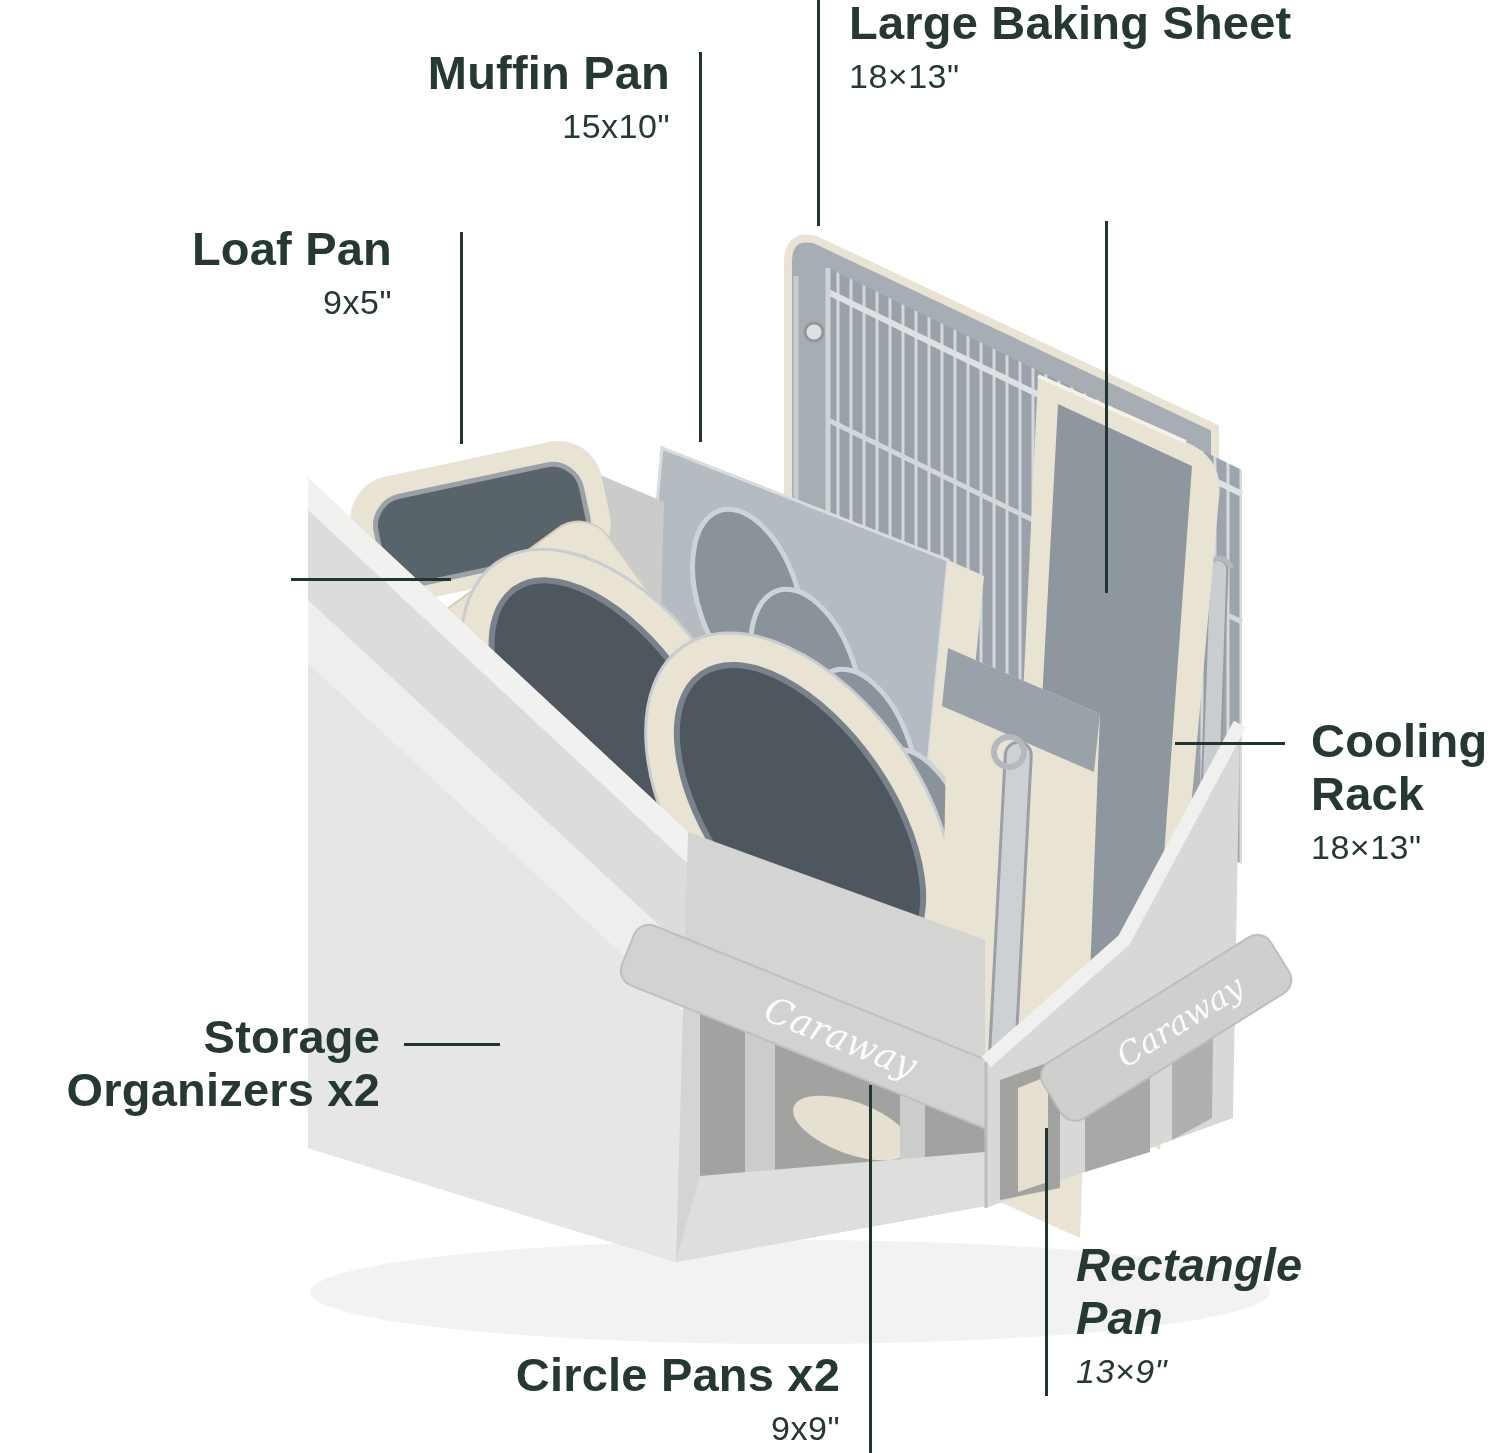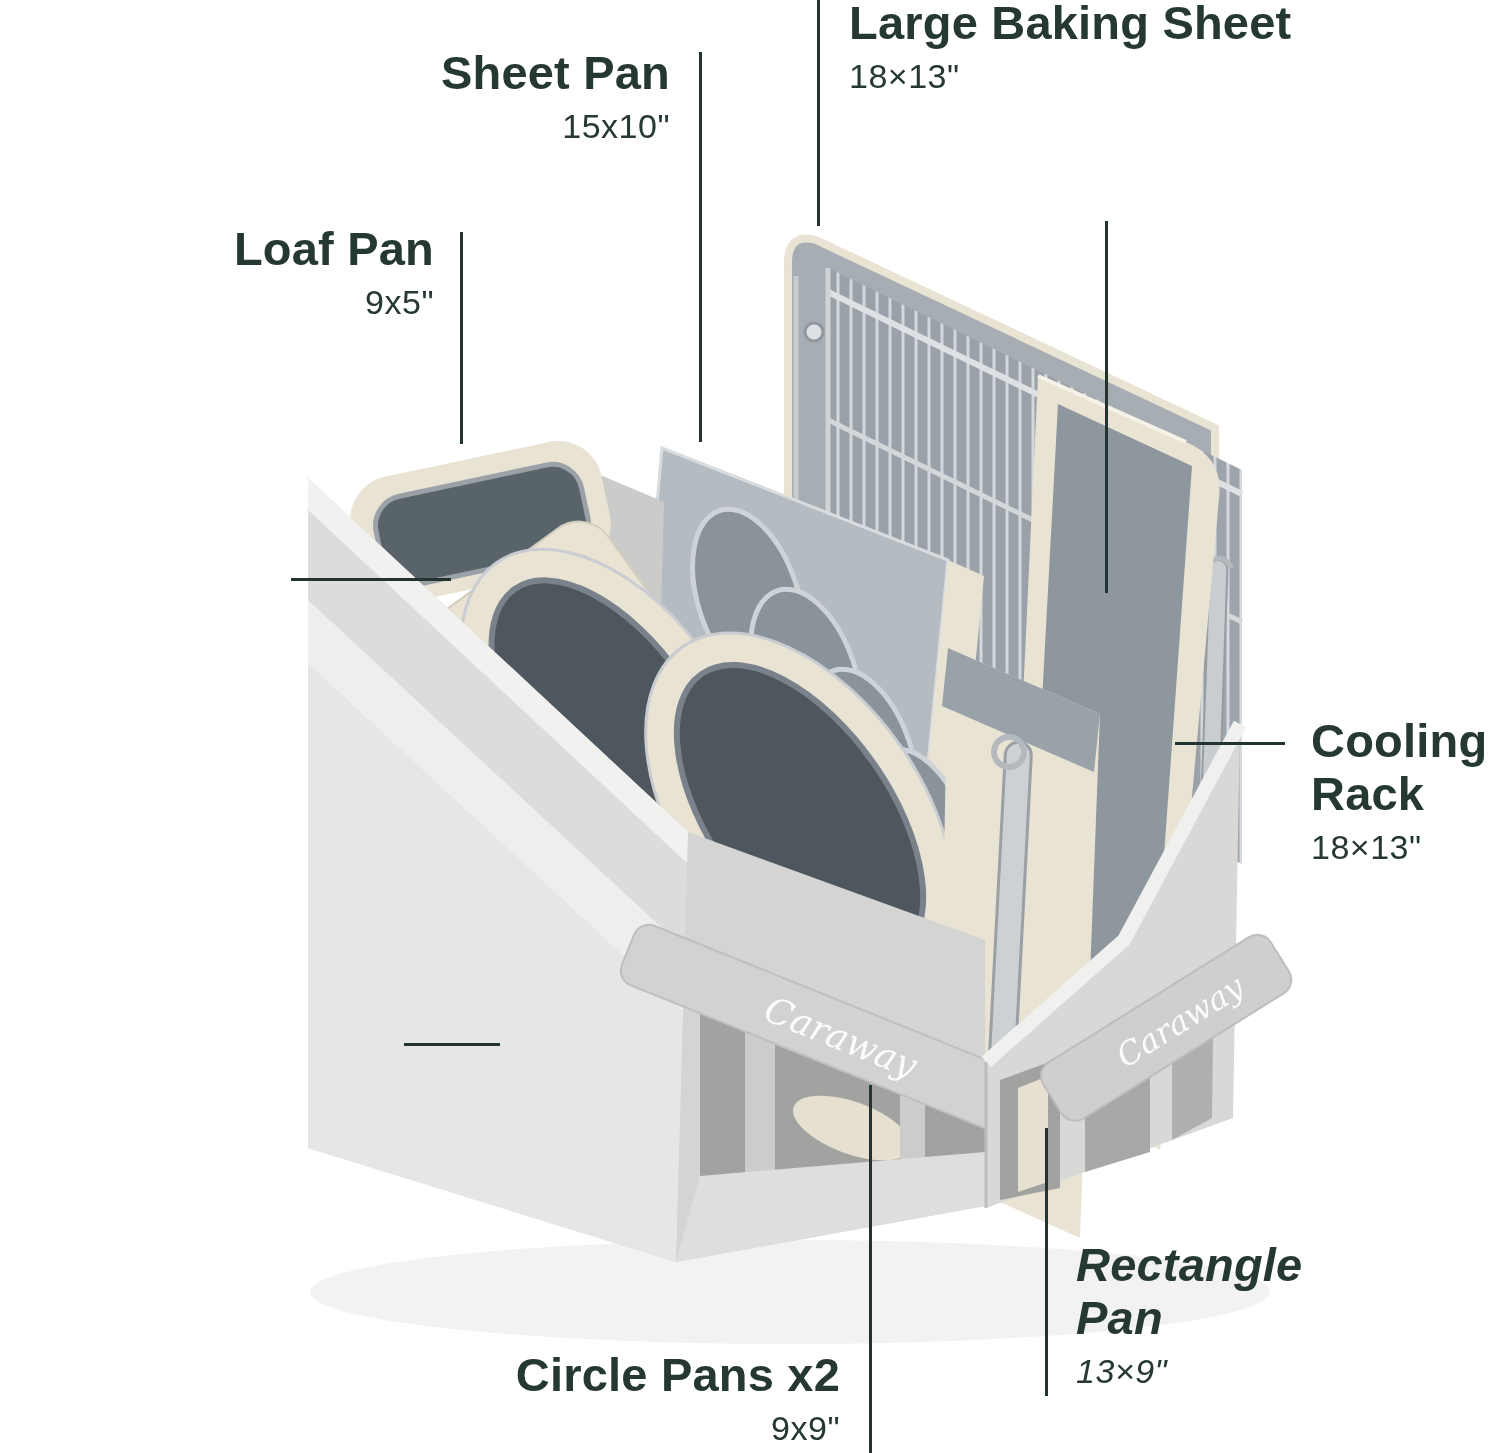--- a/index.html
+++ b/index.html
@@ -149,41 +149,44 @@
   <div class="leader lv" style="left:699px;top:52px;height:390px;"></div>
   <div class="leader lv" style="left:460px;top:232px;height:212px;"></div>
   <div class="leader lv" style="left:1105px;top:221px;height:372px;"></div>
   <div class="leader lh" style="left:291px;top:578px;width:160px;"></div>
   <div class="leader lh" style="left:1175px;top:742px;width:110px;"></div>
   <div class="leader lh" style="left:404px;top:1043px;width:96px;"></div>
   <div class="leader lv" style="left:869px;top:1085px;height:368px;"></div>
   <div class="leader lv" style="left:1045px;top:1128px;height:268px;"></div>
 
   <div class="label align-r" style="right:830px;top:46px;">
-    <div class="t">Sheet Pan</div>
+    <div class="t">Muffin Pan</div>
     <div class="d">15x10"</div>
   </div>
 
   <div class="label align-l" style="left:849px;top:-4px;">
     <div class="t">Large Baking Sheet</div>
     <div class="d">18×13"</div>
   </div>
 
-  <div class="label align-r" style="right:1066px;top:222px;margin-left:48px;">
+  <div class="label align-r" style="right:1108px;top:222px;margin-left:48px;">
     <div class="t">Loaf Pan</div>
     <div class="d">9x5"</div>
   </div>
 
 
 
   <div class="label align-l" style="left:1311px;top:714px;width:230px;">
     <div class="t">Cooling Rack</div>
     <div class="d">18×13"</div>
   </div>
 
+  <div class="label align-r" style="right:1120px;top:1010px;width:380px;">
+    <div class="t">Storage Organizers x2</div>
+  </div>
 
   <div class="label align-r" style="right:660px;top:1348px;">
     <div class="t">Circle Pans x2</div>
     <div class="d">9x9"</div>
   </div>
 
   <div class="label align-l" style="left:1076px;top:1238px;width:270px;font-style:italic;">
     <div class="t">Rectangle Pan</div>
     <div class="d">13×9"</div>
   </div>

